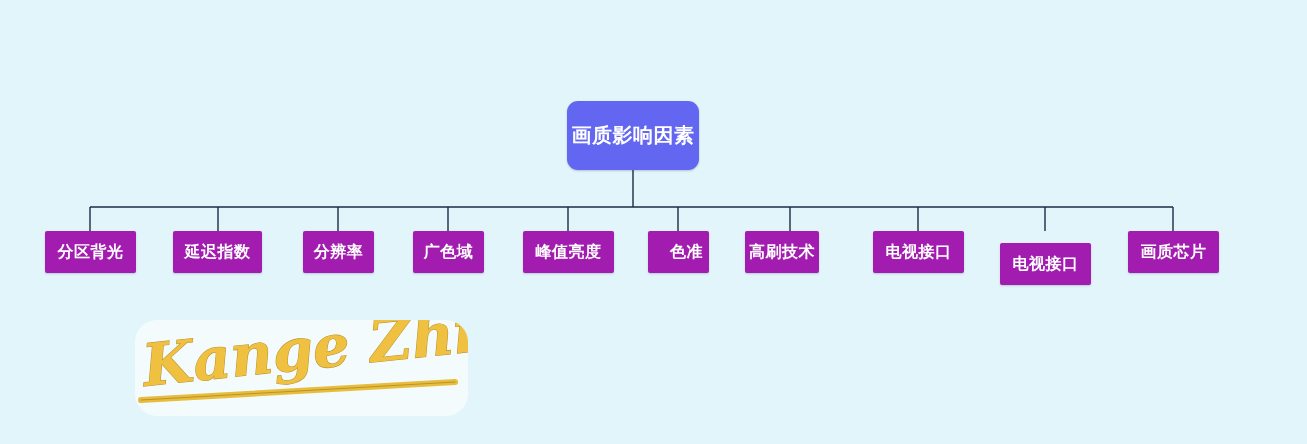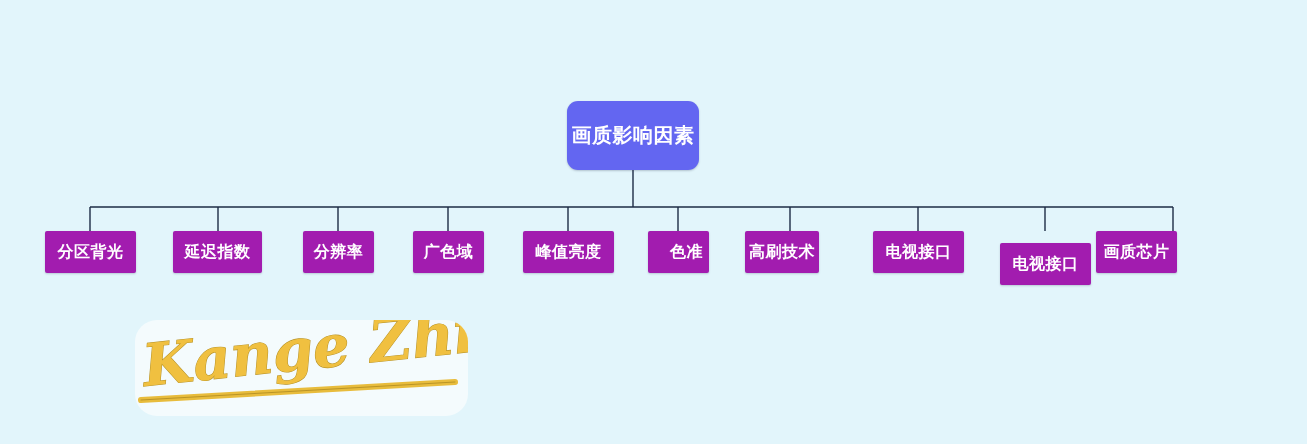--- a/index.html
+++ b/index.html
@@ -108,21 +108,21 @@
   <div id="child-nodes">
       <div class="node node-child" style="left: 45px; width: 91px;">分区背光</div>
       <div class="node node-child" style="left: 173px; width: 89px;">延迟指数</div>
       <div class="node node-child" style="left: 303px; width: 71px;">分辨率</div>
       <div class="node node-child" style="left: 413px; width: 71px;">广色域</div>
       <div class="node node-child" style="left: 523px; width: 91px;">峰值亮度</div>
       <div class="node node-child" style="left: 648px; width: 61px; padding-left: 16px;">色准</div>
       <div class="node node-child" style="left: 745px; width: 74px;">高刷技术</div>
       <div class="node node-child" style="left: 873px; width: 91px;">电视接口</div>
       <div class="node node-child" style="left: 1000px; width: 91px; margin-top: 12px;">电视接口</div>
-      <div class="node node-child" style="left: 1096px; width: 81px;">画质芯片</div>
+      <div class="node node-child" style="left: 1128px; width: 91px;">画质芯片</div>
     </div>
 
   <div id="watermark">
     <svg width="333" height="96" viewBox="0 0 333 96">
       <text class="wm-text" x="10" y="66" transform="rotate(-6 10 66)">Kange Zhitu</text>
       <path d="M6 80 L320 62" stroke="#e8bc3c" stroke-width="6" stroke-linecap="round" fill="none"></path>
       <path d="M6 80 L320 62" stroke="#b99427" stroke-width="1" stroke-linecap="round" fill="none"></path>
     </svg>
   </div>
 

